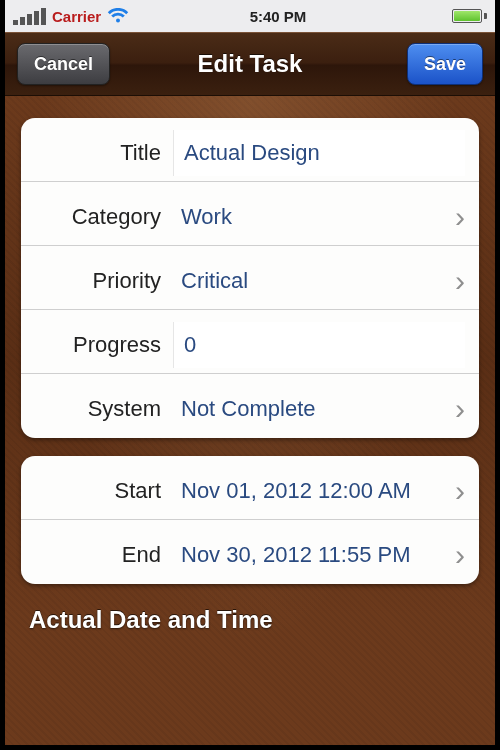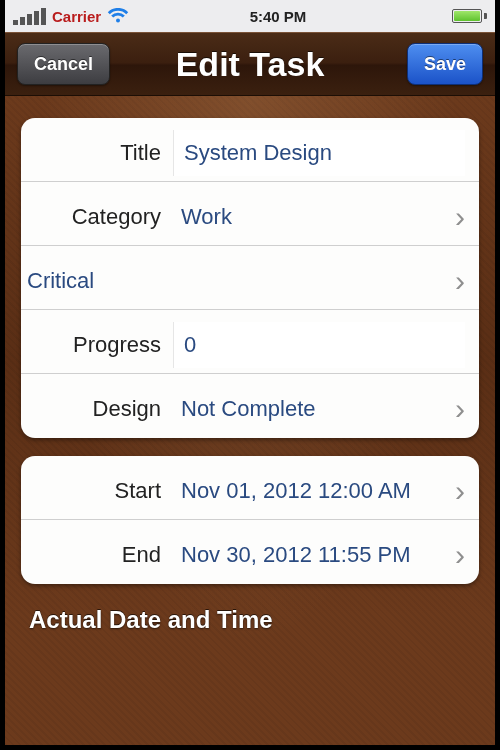--- a/index.html
+++ b/index.html
@@ -58,21 +58,21 @@
     border-bottom: 1px solid #1c0e05;
     display: flex;
     align-items: center;
     justify-content: space-between;
     padding: 0 12px;
     position: relative;
   }
   .nav-title {
     position:absolute; left:50%; transform:translateX(-50%);
     color: #fff;
-    font-size: 34px;
+    font-size: 24px;
     font-weight: 700;
     text-shadow: 0 -1px 0 rgba(0,0,0,.6);
   }
   .nav-btn {
     height: 42px;
     padding: 0 16px;
     border-radius: 8px;
     font-size: 18px;
     font-weight: 600;
     color: #fff;
@@ -196,37 +196,38 @@
     <div class="nav-btn cancel">Cancel</div>
     <div class="nav-title">Edit Task</div>
     <div class="nav-btn save">Save</div>
   </div>
 
   <div class="content">
 
     <div class="group">
       <div class="row">
         <div class="label">Title</div>
-        <div class="value input">System Design</div>
+        <div class="value input">Actual Design</div>
       </div>
       <div class="row">
         <div class="label">Category</div>
         <div class="value">Work</div>
         <div class="chev">›</div>
       </div>
       <div class="row">
+        <div class="label">Priority</div>
         <div class="value">Critical</div>
         <div class="chev">›</div>
       </div>
       <div class="row">
         <div class="label">Progress</div>
         <div class="value input">0</div>
       </div>
       <div class="row">
-        <div class="label">Design</div>
+        <div class="label">System</div>
         <div class="value">Not Complete</div>
         <div class="chev">›</div>
       </div>
     </div>
 
 
     <div class="group">
       <div class="row">
         <div class="label">Start</div>
         <div class="value">Nov 01, 2012 12:00 AM</div>

